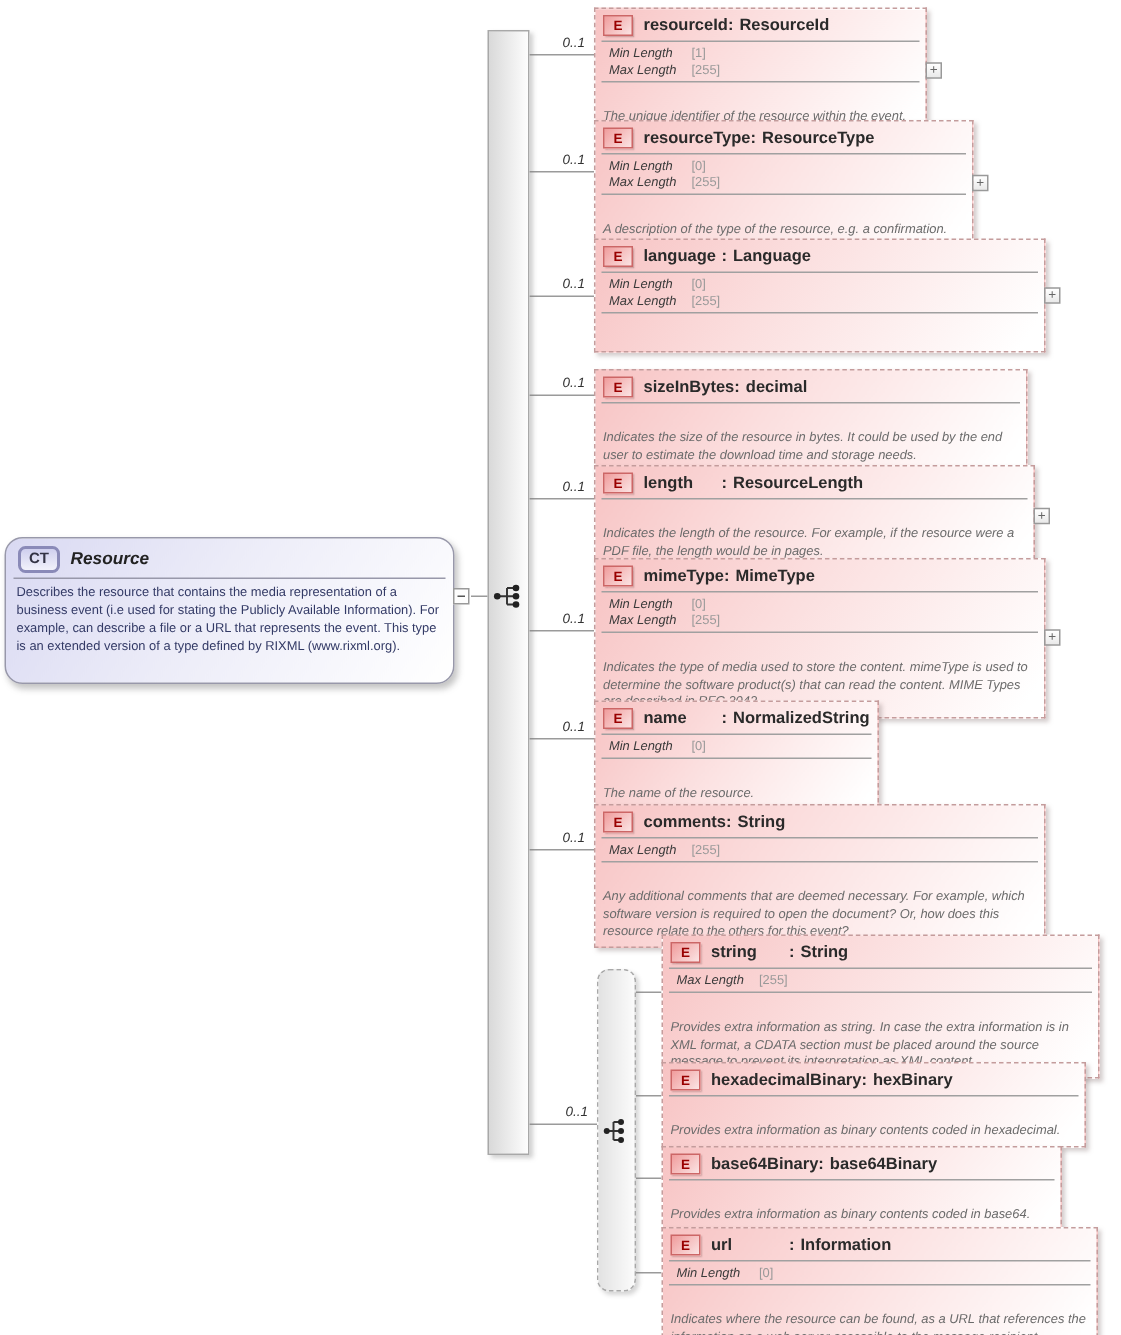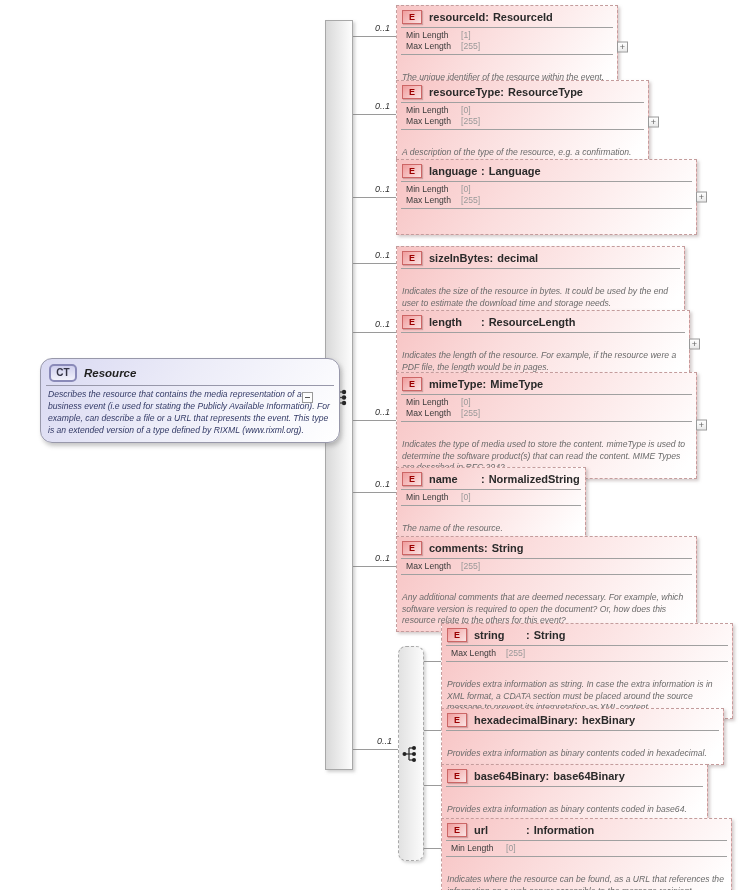--- a/index.html
+++ b/index.html
@@ -32,34 +32,33 @@
     box-shadow:2px 2px 3px rgba(120,120,120,.3);
   }
   .choice-icon-wrap{position:absolute;left:401px;top:744px;}
 
   
   .ct-box{
     position:absolute;left:3px;top:358px;width:300px;min-height:78px;
     background:linear-gradient(125deg,#d9d9f2 0%,#ececf8 45%,#ffffff 100%);
     border:1px solid #9898aa;border-radius:12px;box-sizing:border-box;
     box-shadow:2px 3px 4px rgba(110,110,110,.4);
-    margin-left:37px;
   }
   .ct-header{padding:5px 8px 3px;display:flex;align-items:center;}
   .ct-badge{
     display:inline-block;min-width:20px;padding:0 2px;height:14px;line-height:14px;
     text-align:center;font-size:10px;font-weight:bold;color:#333344;
     border:2px solid #8a8ab8;border-radius:5px;
     background:linear-gradient(#cfcfee,#f2f2fb);margin-right:7px;
   }
   .ct-title{font-size:11.5px;font-weight:bold;color:#222;font-style:italic;}
   .ct-sep{border-top:1px solid #9898aa;margin:0 5px;}
   .ct-desc{
-    padding:3px 7px 6px;font-size:8.6px;line-height:1.38;
-    font-style:italic;color:#333a66;
+    padding:3px 7px 19px;font-size:8.6px;line-height:1.38;
+    color:#333a66;
   }
   .toggle{
     position:absolute;left:302px;top:392px;width:11px;height:11px;
     border:1px solid #999;background:#fdfdfd;box-sizing:border-box;
     display:flex;align-items:center;justify-content:center;
   }
   .toggle .dash{width:5px;height:1px;background:#555;}
 
   
   .el-box{
@@ -76,21 +75,21 @@
     box-shadow:1px 1px 1px rgba(150,100,100,.4);margin-right:7px;
   }
   .el-name{font-size:11px;font-weight:bold;color:#2a2a2a;min-width:52px;display:inline-block;}
   .el-colon{font-size:11px;font-weight:bold;color:#2a2a2a;margin:0 4px 0 0;}
   .el-type{font-size:11px;font-weight:bold;color:#2a2a2a;}
   .facets{
     padding:2px 5px;margin:0 4px;
     border-top:1px solid #a0a0a0;border-bottom:1px solid #a0a0a0;
   }
   .facet-row{font-size:8.6px;line-height:11px;}
-  .f-label{display:inline-block;min-width:55px;color:#3a3a3a;}
+  .f-label{display:inline-block;min-width:55px;font-style:italic;color:#3a3a3a;}
   .f-value{color:#999;}
   .sep-only{border-top:1px solid #a0a0a0;margin:0 4px;}
   .ann{padding:3px 5px 4px;font-size:8.6px;line-height:1.35;font-style:italic;color:#6b6b6b;margin-top:14px;}
   .plus{
     position:absolute;right:-11px;top:50%;transform:translateY(-50%);
     width:11px;height:11px;line-height:9px;text-align:center;
     font-size:9px;color:#666;border:1px solid #999;background:linear-gradient(#fff,#e9e9e9);
     box-sizing:border-box;
   }
   svg .ln{stroke:#333;stroke-width:1.3;}

